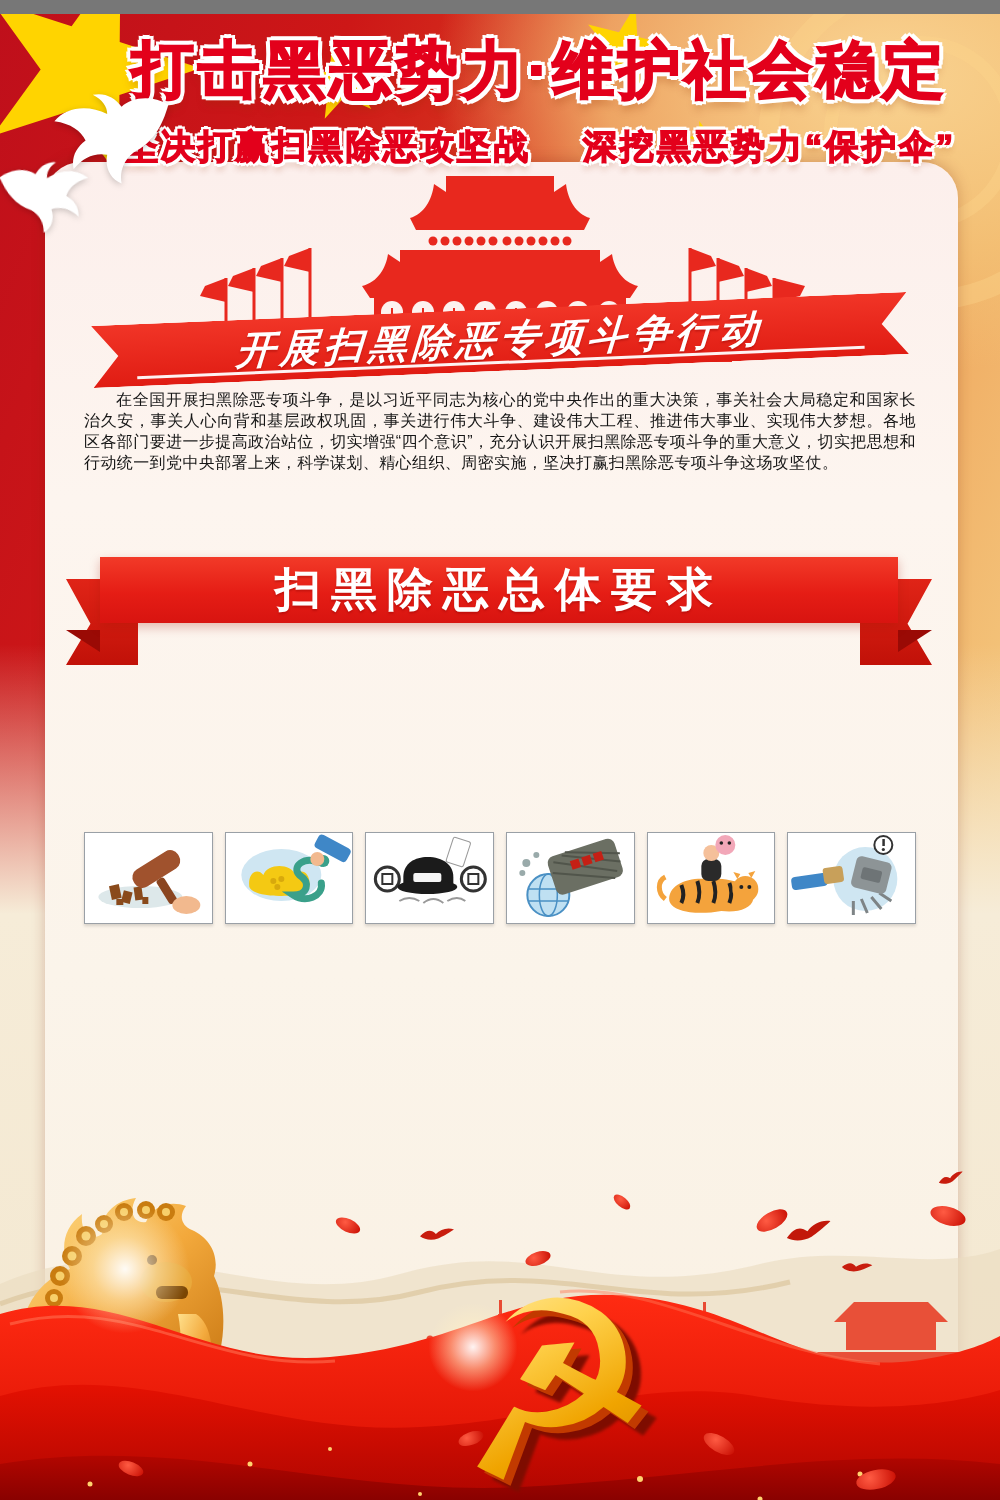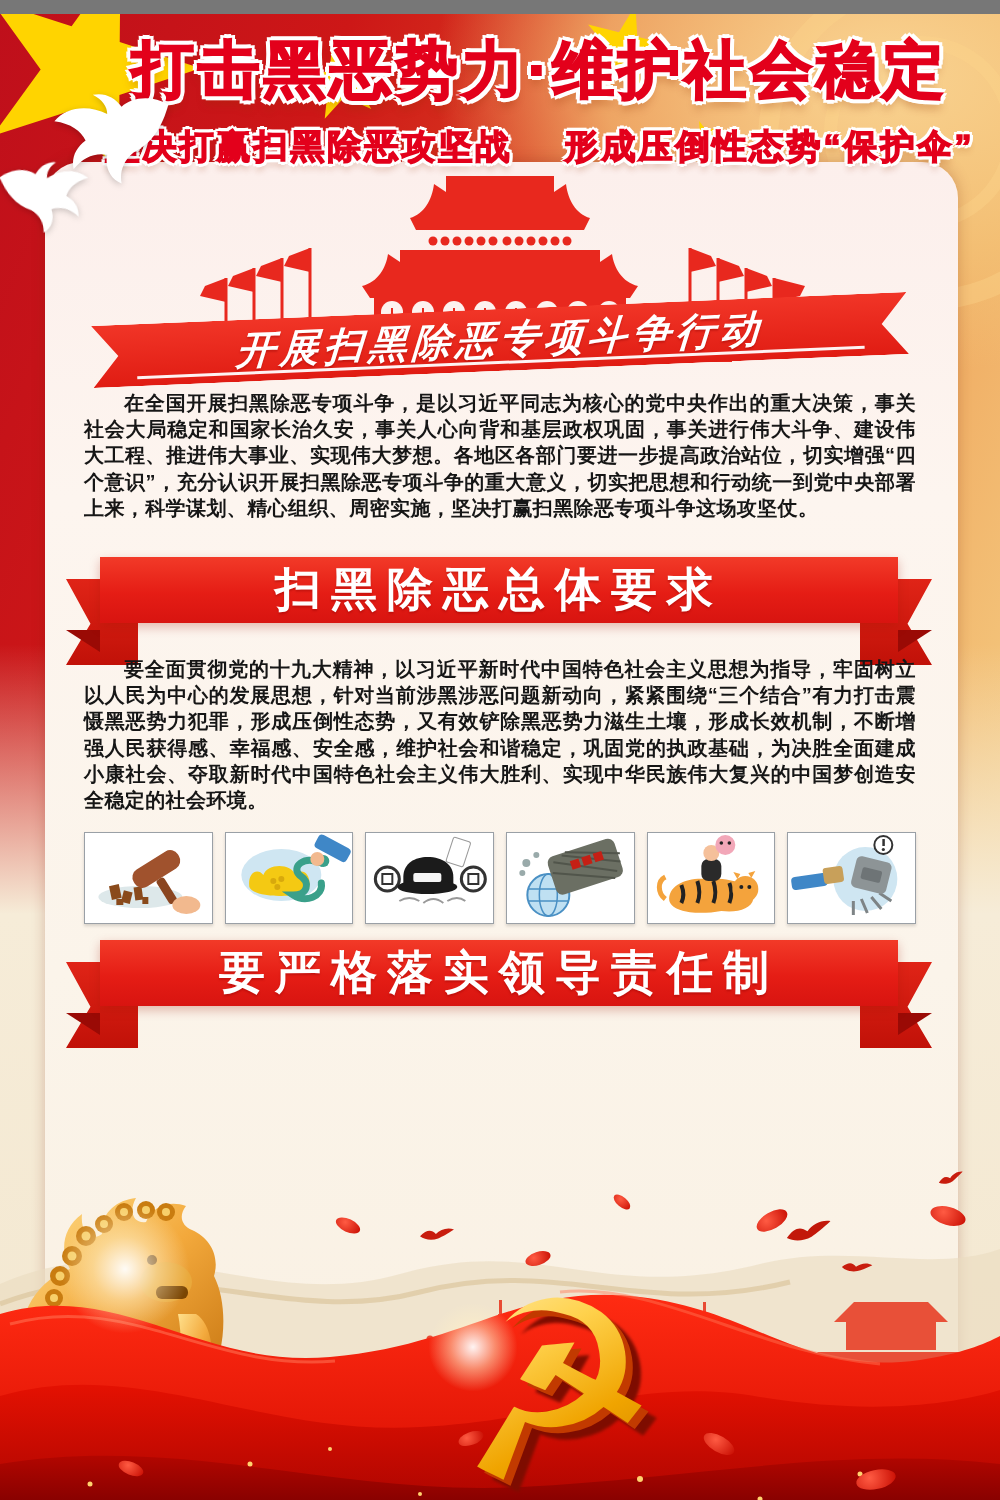--- a/index.html
+++ b/index.html
@@ -41,21 +41,21 @@
   .camp-ribbon{position:absolute;left:92px;top:295px;width:816px;height:62px;z-index:5;
     transform:rotate(-2.4deg);display:flex;align-items:center;justify-content:center;
     background:linear-gradient(180deg,#f13527,#e01c13);
     clip-path:polygon(0 0,100% 0,calc(100% - 26px) 50%,100% 100%,0 100%,26px 50%);}
   .camp-ribbon::after{content:"";position:absolute;left:44px;right:44px;bottom:7px;height:3px;
     background:rgba(255,255,255,.95);}
   .camp-ribbon span{font-size:39px;font-style:italic;font-weight:900;color:#fff;letter-spacing:5px;
     transform:skewX(-6deg);text-shadow:0 2px 2px rgba(140,0,0,.35);white-space:nowrap;}
   
   .body-text{position:absolute;left:84px;width:832px;margin:0;z-index:5;
-    font-size:20px;line-height:1.31;font-weight:700;color:#161616;
+    font-size:16px;line-height:1.31;font-weight:400;color:#161616;
     text-align:justify;text-indent:2em;letter-spacing:.4px;}
   .p1{top:376px;} .p2{top:642px;} .p3{top:1026px;}
   
   .sec-banner{position:absolute;left:100px;width:798px;height:66px;z-index:4;}
   .sb1{top:543px;} .sb2{top:926px;}
   .sec-banner .band{position:absolute;inset:0;z-index:2;display:flex;align-items:center;justify-content:center;
     background:linear-gradient(180deg,#f23a28 0%,#e51d15 55%,#d81410 100%);
     box-shadow:0 4px 10px rgba(160,20,0,.28);}
   .sec-banner .band span{font-size:46px;font-weight:900;color:#fff;letter-spacing:10px;white-space:nowrap;
     text-shadow:0 2px 2px rgba(140,0,0,.35);}
@@ -93,21 +93,21 @@
 
   <div class="star" style="left:-30px;top:-62px;width:230px;height:230px;transform:rotate(18deg);"></div>
   <div class="star" style="left:300px;top:26px;width:82px;height:82px;transform:rotate(-12deg);"></div>
   <div class="star" style="left:582px;top:-10px;width:86px;height:86px;transform:rotate(14deg);"></div>
   <div class="star" style="left:688px;top:106px;width:34px;height:34px;transform:rotate(-20deg);"></div>
   <div class="gold-circle"></div>
 
   <div class="hdr">
     <div class="hdr-title">打击黑恶势力·维护社会稳定</div>
     <div class="hdr-sub">
-      <span>坚决打赢扫黑除恶攻坚战</span><span class="gap"></span><span>形成压倒性态势“保护伞”</span>
+      <span>坚决打赢扫黑除恶攻坚战</span><span class="gap"></span><span>深挖黑恶势力“保护伞”</span>
     </div>
   </div>
 
   <div class="panel"></div>
 
   <svg class="dove" style="left:52px;top:76px;width:120px;height:96px;" viewBox="0 0 100 80">
     <path fill="#ffffff" d="M97,12 C83,4 66,6 58,14 C52,6 44,2 34,4 C42,8 46,14 46,20 C30,12 12,14 2,26 C16,28 24,34 28,42 C20,48 16,56 18,66 C26,56 36,52 46,54 C44,64 48,74 58,78 C56,68 60,58 68,52 C84,44 92,30 97,12 Z"></path>
   </svg>
   <svg class="dove" style="left:0px;top:146px;width:92px;height:74px;transform:scaleX(-1) rotate(8deg);" viewBox="0 0 100 80">
     <path fill="#ffffff" d="M97,12 C83,4 66,6 58,14 C52,6 44,2 34,4 C42,8 46,14 46,20 C30,12 12,14 2,26 C16,28 24,34 28,42 C20,48 16,56 18,66 C26,56 36,52 46,54 C44,64 48,74 58,78 C56,68 60,58 68,52 C84,44 92,30 97,12 Z"></path>
@@ -197,21 +197,20 @@
   <div class="sec-banner sb1">
     <div class="tail l"></div>
     <div class="tail r"></div>
     <div class="fold l"></div>
     <div class="fold r"></div>
     <div class="band">
         <span>扫黑除恶总体要求</span>
       </div>
   </div>
 
-  <p class="body-text p2">要全面贯彻党的十九大精神，以习近平新时代中国特色社会主义思想为指导，牢固树立以人民为中心的发展思想，针对当前涉黑涉恶问题新动向，紧紧围绕“三个结合”有力打击震慑黑恶势力犯罪，形成压倒性态势，又有效铲除黑恶势力滋生土壤，形成长效机制，不断增强人民获得感、幸福感、安全感，维护社会和谐稳定，巩固党的执政基础，为决胜全面建成小康社会、夺取新时代中国特色社会主义伟大胜利、实现中华民族伟大复兴的中国梦创造安全稳定的社会环境。</p>
 
   <div class="cartoon-row">
     <div class="cartoon">
       <svg viewBox="0 0 120 90">
         <ellipse cx="52" cy="64" rx="42" ry="11" fill="#dde8ea"></ellipse>
         <g fill="#8a4a1b">
           <rect x="22" y="52" width="10" height="14" transform="rotate(-12 27 59)"></rect>
           <rect x="34" y="58" width="9" height="12" transform="rotate(14 38 64)"></rect>
           <rect x="46" y="54" width="8" height="13" transform="rotate(-8 50 60)"></rect>
           <rect x="28" y="66" width="7" height="6"></rect>
@@ -289,29 +288,20 @@
         <rect x="70" y="36" width="20" height="12" rx="2" fill="#6e7476" transform="rotate(14 80 42)"></rect>
         <rect x="0" y="42" width="36" height="13" rx="4" fill="#3f87c7" transform="rotate(-8 18 48)"></rect>
         <rect x="32" y="34" width="20" height="16" rx="3" fill="#c8a05a" transform="rotate(-8 42 42)"></rect>
         <circle cx="92" cy="12" r="9" fill="#fff" stroke="#333" stroke-width="2"></circle>
         <rect x="91" y="6" width="2.5" height="7" fill="#333"></rect>
           <circle cx="92" cy="16.5" r="1.6" fill="#333"></circle>
       </svg>
     </div>
   </div>
 
-  <div class="sec-banner sb2">
-    <div class="tail l"></div>
-    <div class="tail r"></div>
-    <div class="fold l"></div>
-    <div class="fold r"></div>
-    <div class="band">
-        <span>要严格落实领导责任制</span>
-      </div>
-  </div>
 
 
   <svg class="scene" viewBox="0 0 1000 350">
     <defs>
       <linearGradient id="gold" x1="0" y1="0" x2="1" y2="1">
         <stop offset="0" stop-color="#ffe08c"></stop>
           <stop offset=".5" stop-color="#f3a93c"></stop>
           <stop offset="1" stop-color="#c4720e"></stop>
       </linearGradient>
       <linearGradient id="wA" x1="0" y1="0" x2="0" y2="1">

